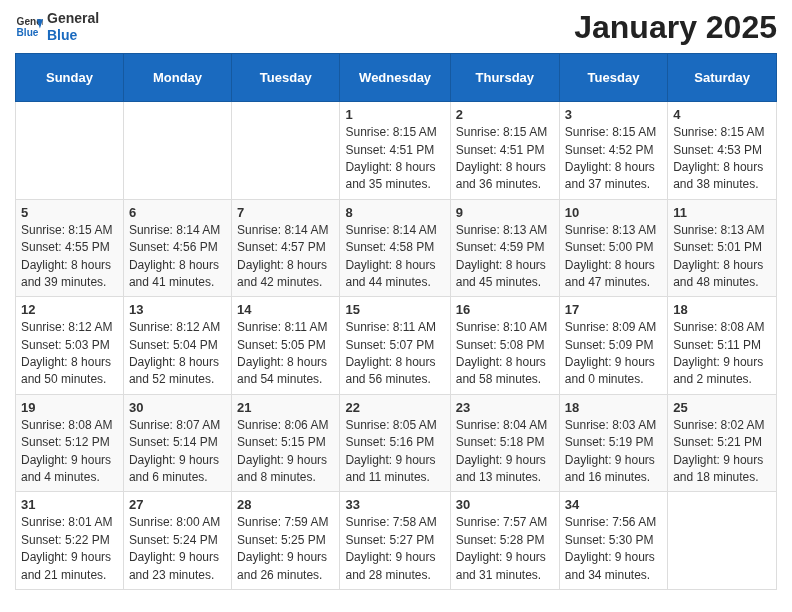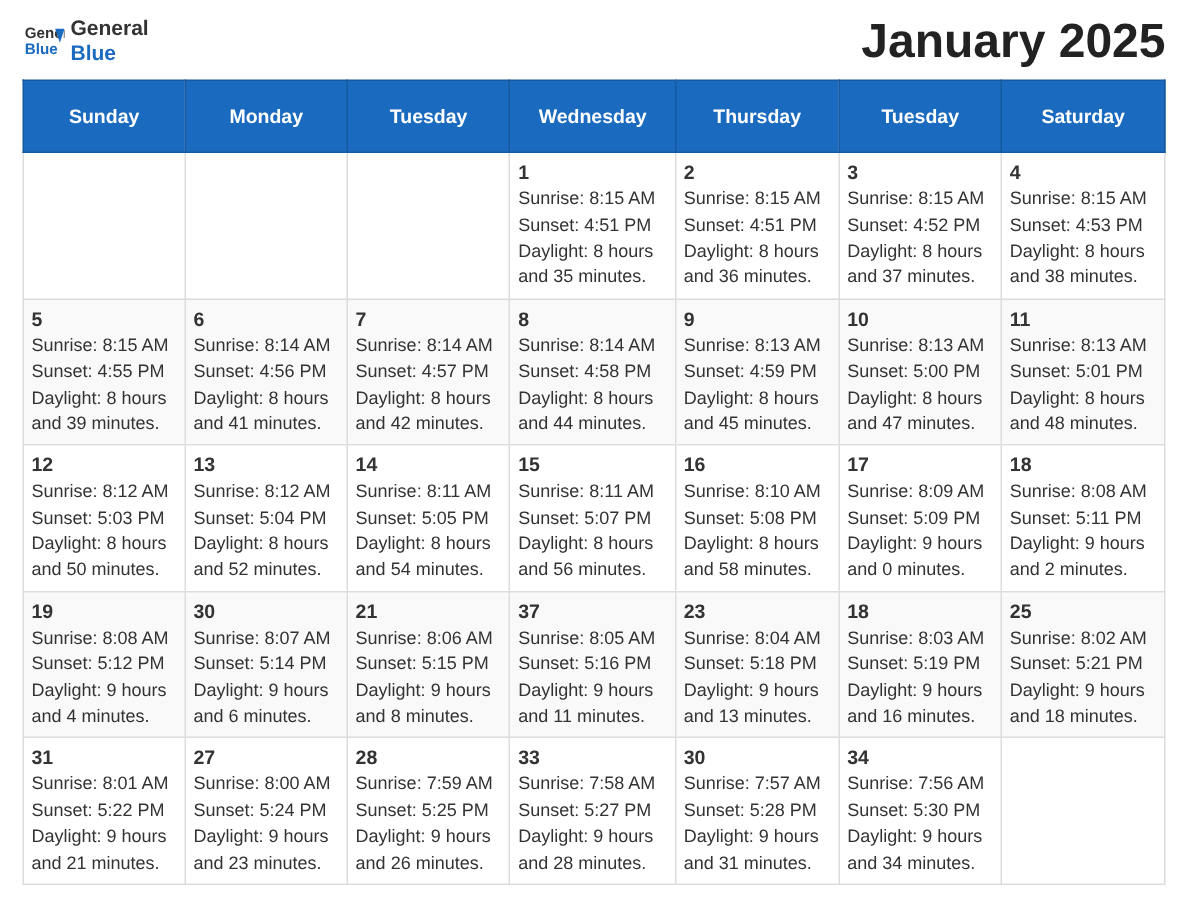--- a/index.html
+++ b/index.html
@@ -207,21 +207,21 @@
           </td>
           <td>
             <span class="day-number">30</span>
             <div class="day-info">Sunrise: 8:07 AM<br>Sunset: 5:14 PM<br>Daylight: 9 hours<br>and 6 minutes.</div>
           </td>
           <td>
             <span class="day-number">21</span>
             <div class="day-info">Sunrise: 8:06 AM<br>Sunset: 5:15 PM<br>Daylight: 9 hours<br>and 8 minutes.</div>
           </td>
           <td>
-            <span class="day-number">37</span>
+            <span class="day-number">22</span>
             <div class="day-info">Sunrise: 8:05 AM<br>Sunset: 5:16 PM<br>Daylight: 9 hours<br>and 11 minutes.</div>
           </td>
           <td>
             <span class="day-number">23</span>
             <div class="day-info">Sunrise: 8:04 AM<br>Sunset: 5:18 PM<br>Daylight: 9 hours<br>and 13 minutes.</div>
           </td>
           <td>
             <span class="day-number">18</span>
             <div class="day-info">Sunrise: 8:03 AM<br>Sunset: 5:19 PM<br>Daylight: 9 hours<br>and 16 minutes.</div>
           </td>

